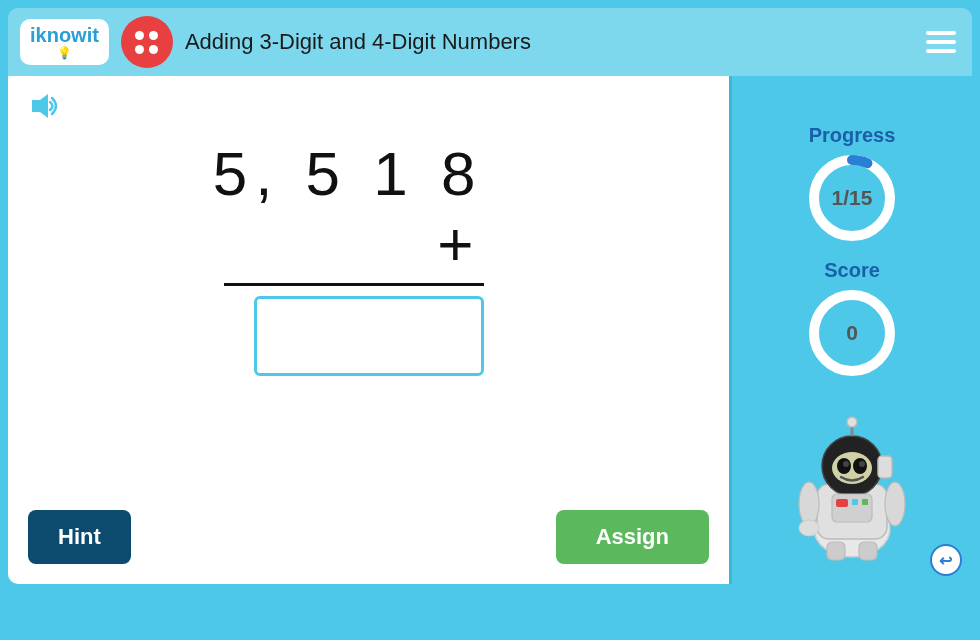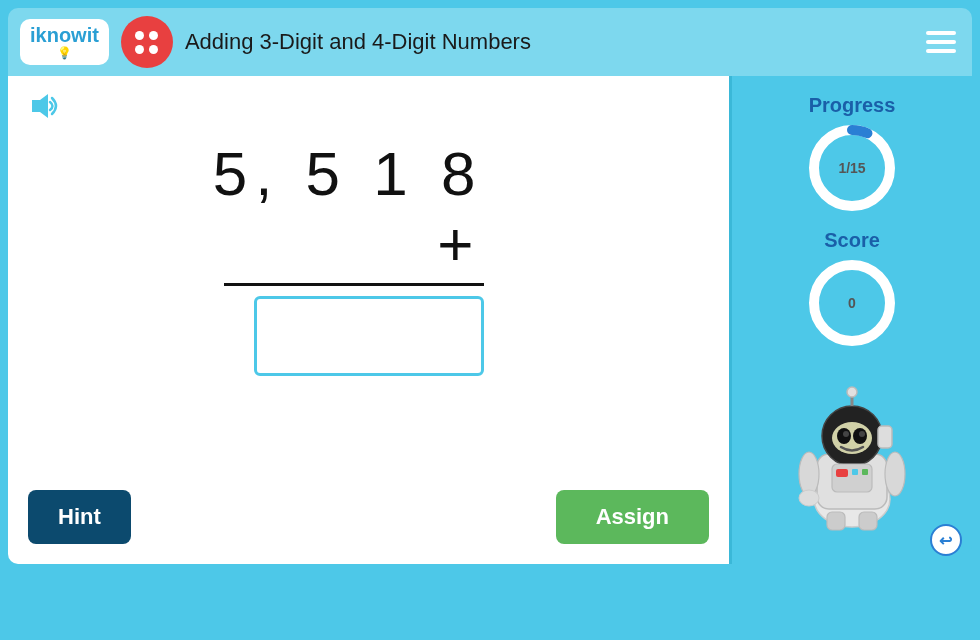--- a/index.html
+++ b/index.html
@@ -286,21 +286,21 @@
       stroke: #2a7fd4;
       stroke-width: 10;
       stroke-linecap: round;
     }
 
     .circle-text {
       position: absolute;
       top: 50%;
       left: 50%;
       transform: translate(-50%, -50%);
-      font-size: 14px;
+      font-size: 21px;
       font-weight: bold;
       color: #555;
     }
 
     .score-section {
       display: flex;
       flex-direction: column;
       align-items: center;
       gap: 6px;
     }
@@ -395,21 +395,21 @@
       </div>
 
       <div class="bottom-buttons">
         <button class="hint-btn">Hint</button>
         <button class="submit-btn">Assign</button>
       </div>
     </div>
 
     <div class="divider-line"></div>
 
-    <div style="position:relative;width:240px;">
+    <div style="position:relative;width:240px;margin-top:30px;">
       <div class="right-panel">
 
         <div class="progress-section">
           <span class="section-label">Progress</span>
           <div class="circle-container">
             <svg class="circle-svg" viewBox="0 0 90 90">
               <circle class="circle-bg" cx="45" cy="45" r="38"></circle>
               <circle class="circle-progress" cx="45" cy="45" r="38" stroke-dasharray="238.76" stroke-dashoffset="222.84"></circle>
             </svg>
             <div class="circle-text">1/15</div>

